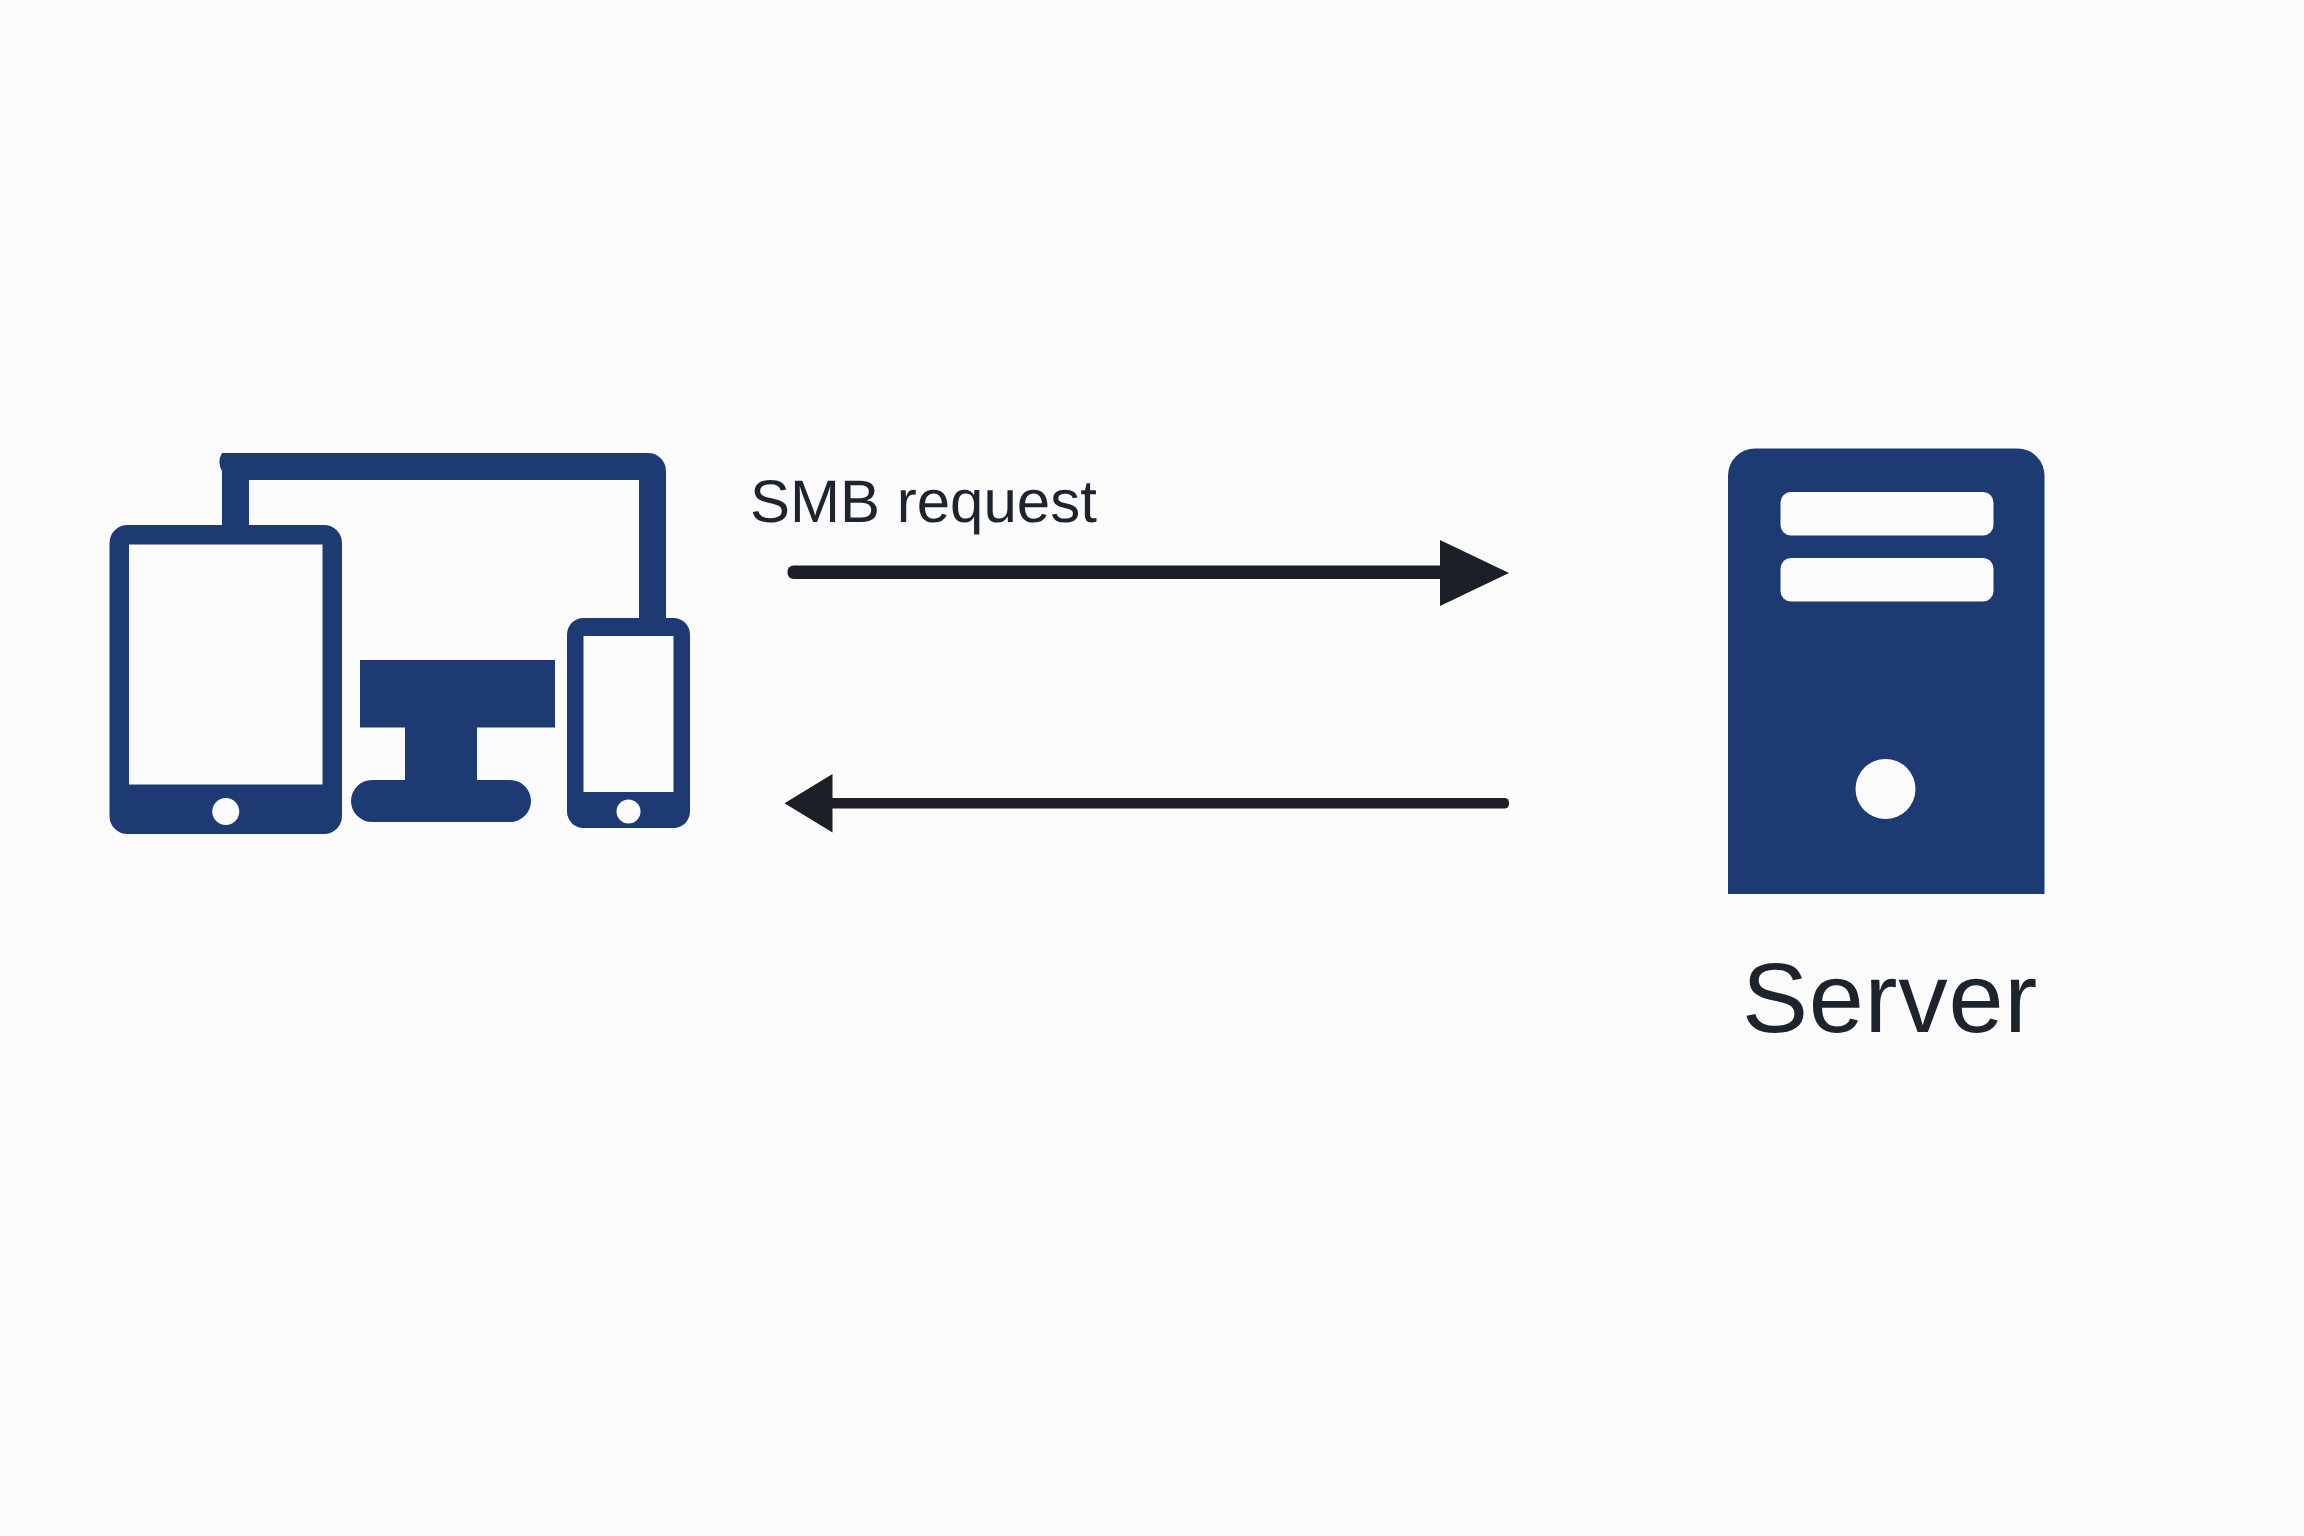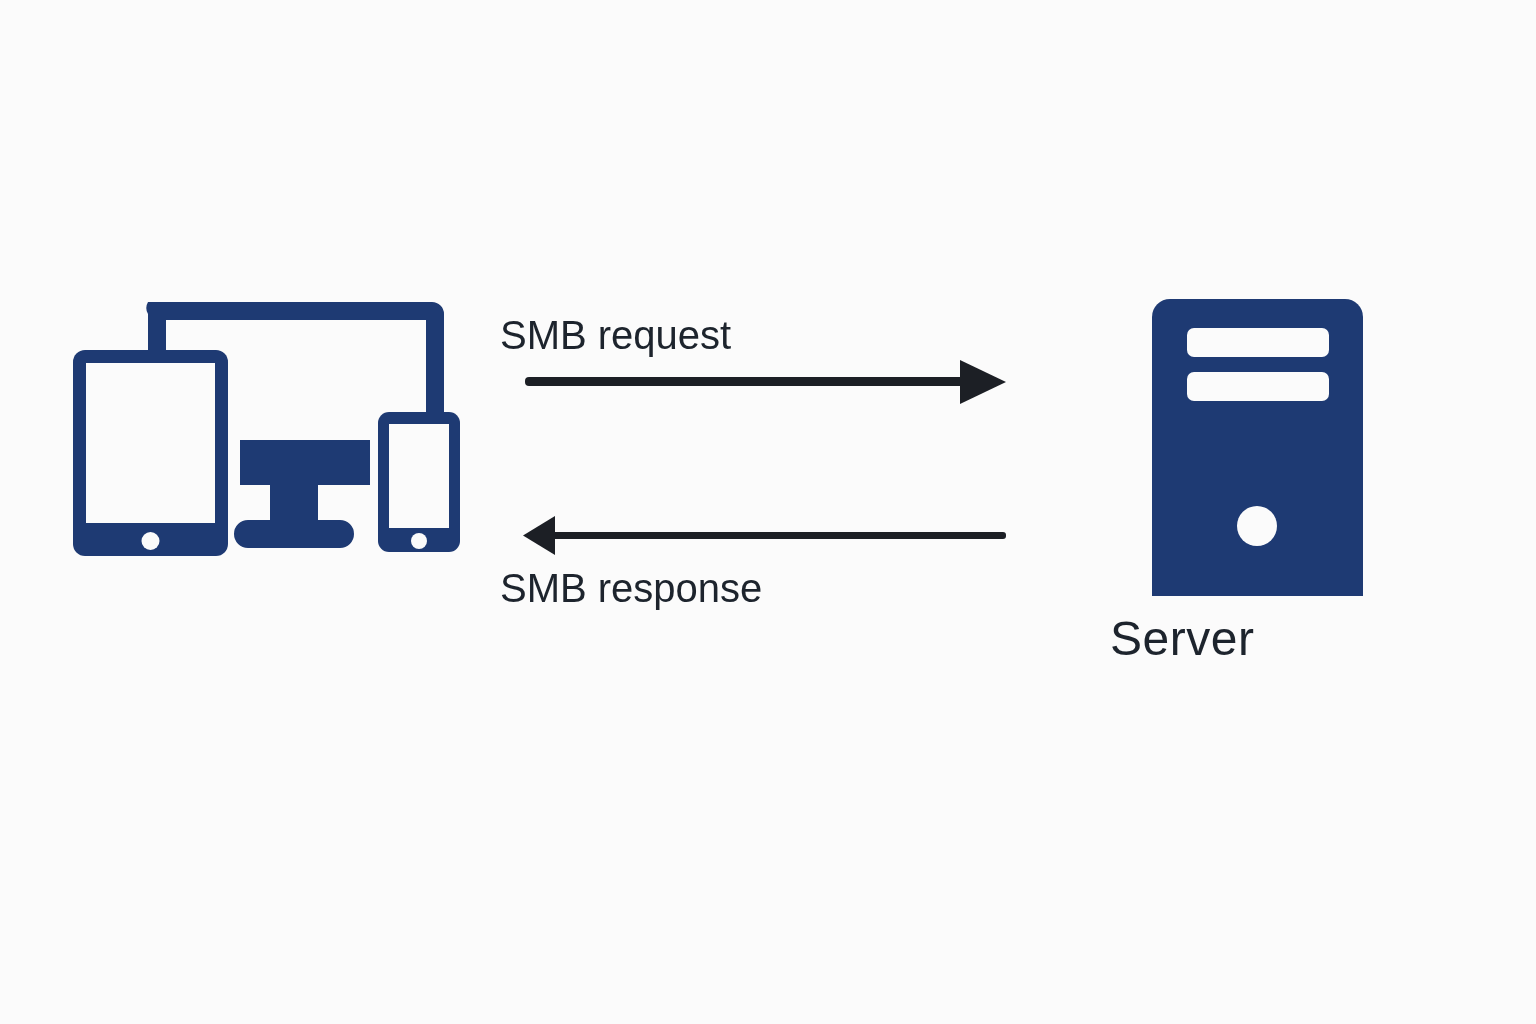--- a/index.html
+++ b/index.html
@@ -63,24 +63,24 @@
     position: absolute;
     left: 0;
     top: 0;
     width: 260px;
     height: 315px;
     display: block;
   }
   #server-label {
     position: absolute;
     left: 1110px;
-    top: 615px;
+    top: 632px;
     width: 300px;
-    text-align: left;
-    font-size: 48px;
+    text-align: center;
+    font-size: 66px;
     font-weight: 300;
     color: #1d242d;
     letter-spacing: 0.5px;
     line-height: 1;
     white-space: nowrap;
   }
 
   
   #flow-layer {
     position: absolute;
@@ -169,21 +169,20 @@
         <path d="M 460 70 L 506 92 L 460 114 Z" fill="#1c1f25"></path>
       </g>
 
       <g>
         <rect x="42" y="242" width="464" height="7" rx="3" ry="3" fill="#1c1f25"></rect>
         <path d="M 55 226 L 23 245.5 L 55 265 Z" fill="#1c1f25"></path>
       </g>
     </svg>
   </div>
   <div id="request-label" class="flow-label">SMB request</div>
-  <div id="response-label" class="flow-label">SMB response</div>
 
   <div id="server-node">
     <svg id="server-icon" viewBox="0 0 260 315" xmlns="http://www.w3.org/2000/svg">
       <path d="M 22 27
                A 18 18 0 0 1 40 9
                L 215 9
                A 18 18 0 0 1 233 27
                L 233 306
                L 22 306
                Z" fill="#1e3a73"></path>

